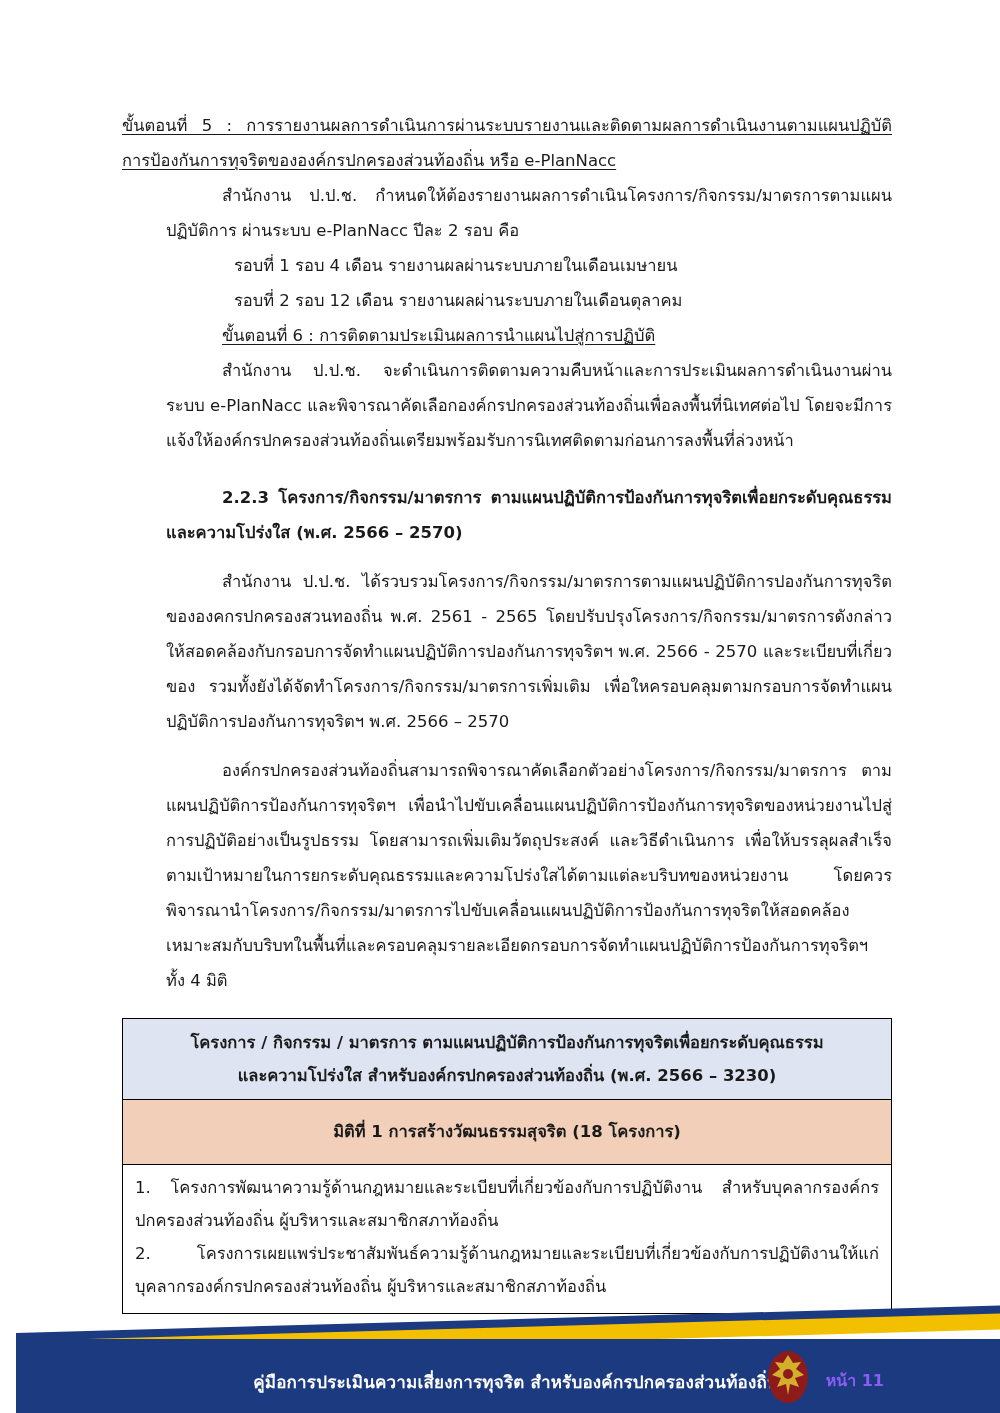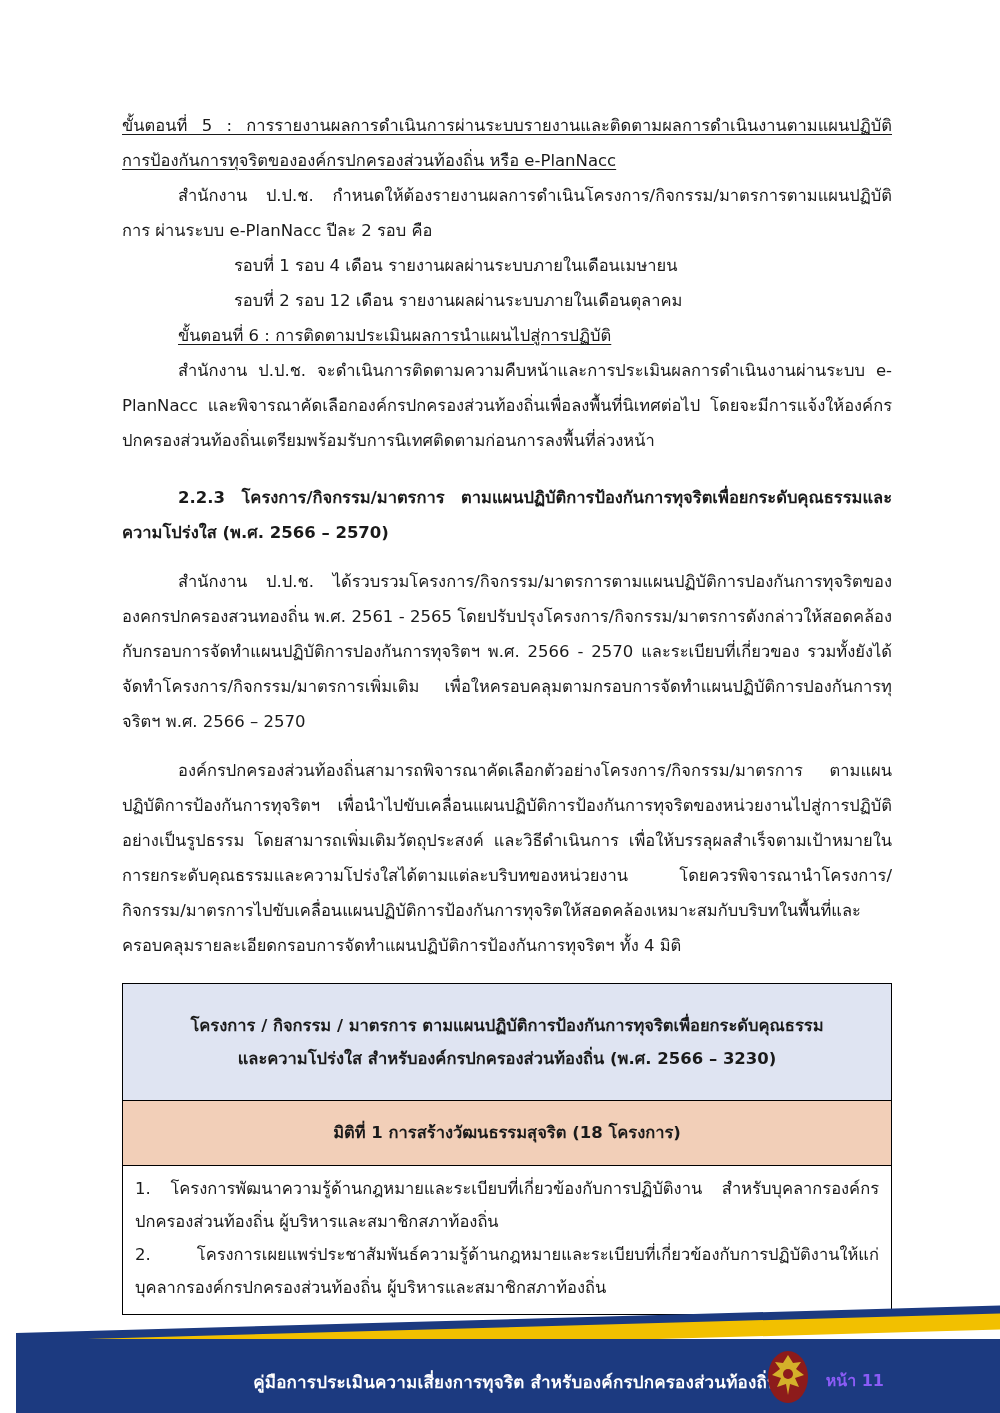--- a/index.html
+++ b/index.html
@@ -29,20 +29,21 @@
   }
   p {
     margin: 0;
     font-size: 16.5px;
     line-height: 35px;
     text-align: justify;
     text-justify: inter-word;
   }
   .indent {
     text-indent: 56px;
+    margin-left: 44px;
   }
   .indent2 {
     text-indent: 112px;
   }
   .underline {
     text-decoration: underline;
     text-underline-offset: 3px;
   }
   .bold {
     font-weight: bold;
@@ -57,21 +58,21 @@
     width: 770px;
     box-sizing: border-box;
   }
   .tbl-head {
     background: #dfe4f2;
     border-bottom: 1px solid #000;
     text-align: center;
     font-weight: bold;
     font-size: 16.5px;
     line-height: 33px;
-    padding: 25px 18px;
+    padding: 7px 18px;
   }
   .tbl-sub {
     background: #f2cfb8;
     border-bottom: 1px solid #000;
     text-align: center;
     font-weight: bold;
     font-size: 16.5px;
     line-height: 30px;
     padding: 17px 10px;
   }

